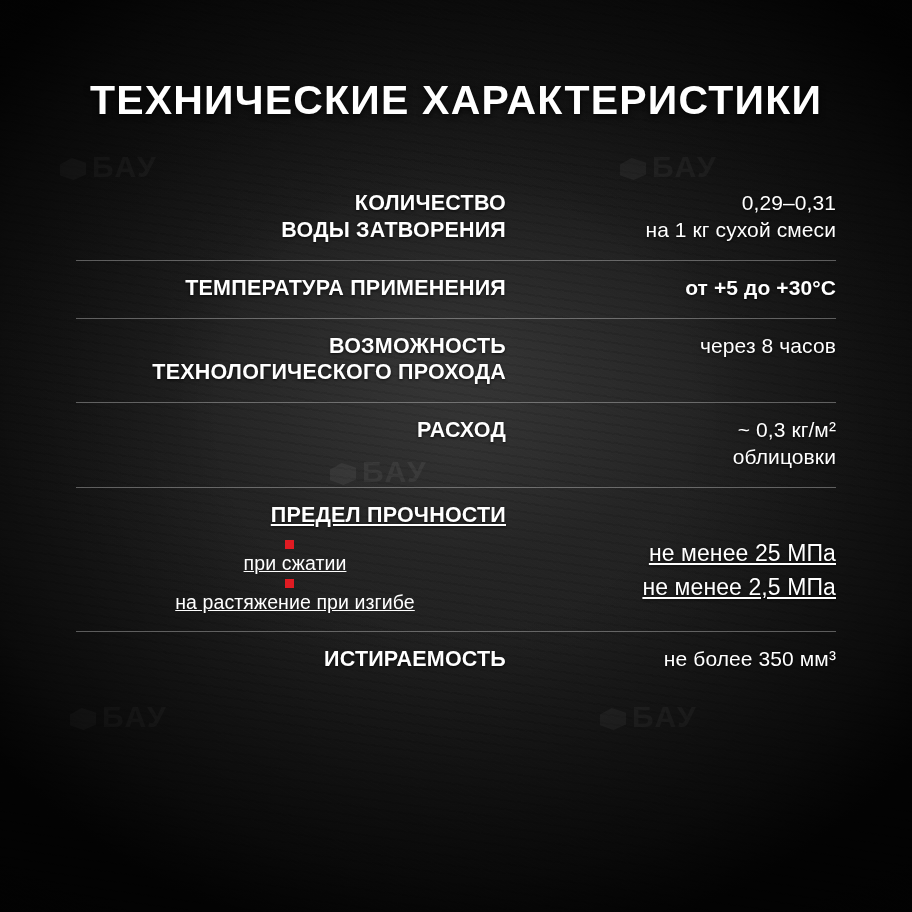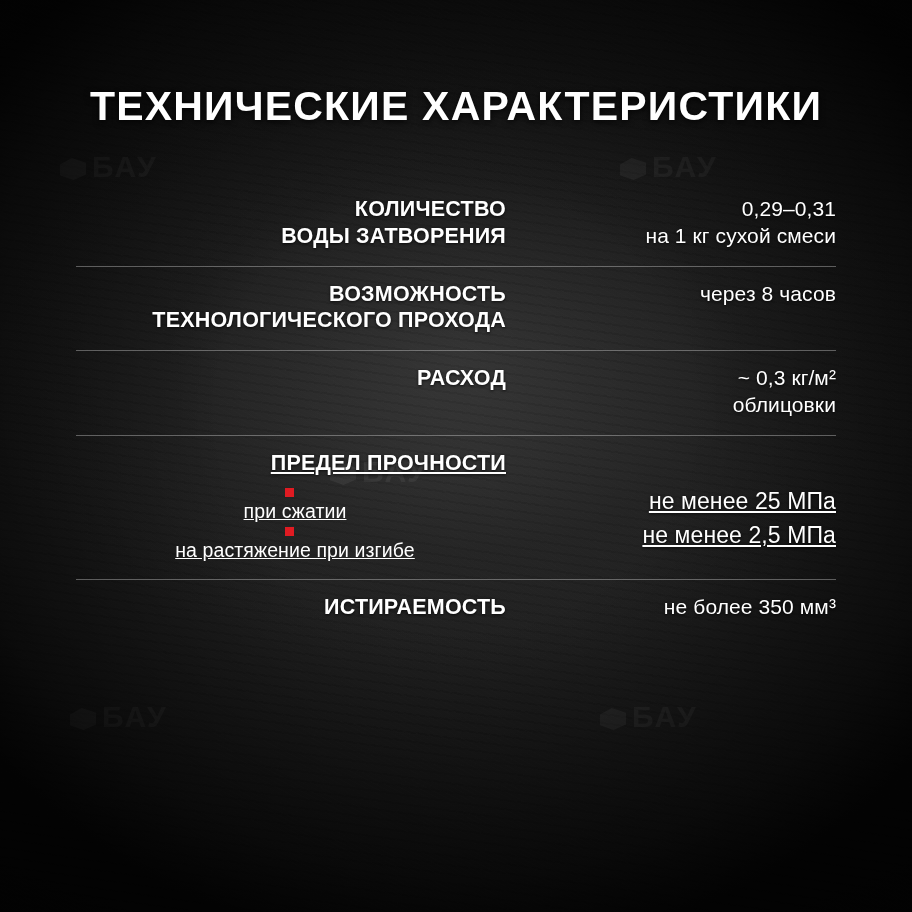--- a/index.html
+++ b/index.html
@@ -57,21 +57,21 @@
     width: 26px; height: 22px;
     margin-right: 6px;
     vertical-align: -3px;
     background: #ffffff;
     clip-path: polygon(0 30%, 45% 0, 100% 22%, 100% 75%, 52% 100%, 0 78%);
   }
 
   .content {
     position: relative;
     z-index: 3;
-    padding: 17px;
+    padding: 11px;
   }
 
   .title {
     text-align: center;
     font-size: 41px;
     font-weight: bold;
     letter-spacing: 1.2px;
     padding-top: 66px;
     text-transform: uppercase;
     text-shadow: 0 2px 6px rgba(0,0,0,0.8);
@@ -177,20 +177,28 @@
           <div class="label">КОЛИЧЕСТВО
 ВОДЫ ЗАТВОРЕНИЯ</div>
         </div>
         <div class="col-value">
           <div class="value">0,29–0,31
 на 1 кг сухой смеси</div>
         </div>
       </div>
 
 
+      <div class="row">
+        <div class="col-label">
+          <div class="label">ТЕМПЕРАТУРА ПРИМЕНЕНИЯ</div>
+        </div>
+        <div class="col-value">
+          <div class="value bold">от +5 до +30°C</div>
+        </div>
+      </div>
 
       <div class="row">
         <div class="col-label">
           <div class="label">ВОЗМОЖНОСТЬ
 ТЕХНОЛОГИЧЕСКОГО ПРОХОДА</div>
         </div>
         <div class="col-value">
           <div class="value">через 8 часов</div>
         </div>
       </div>

